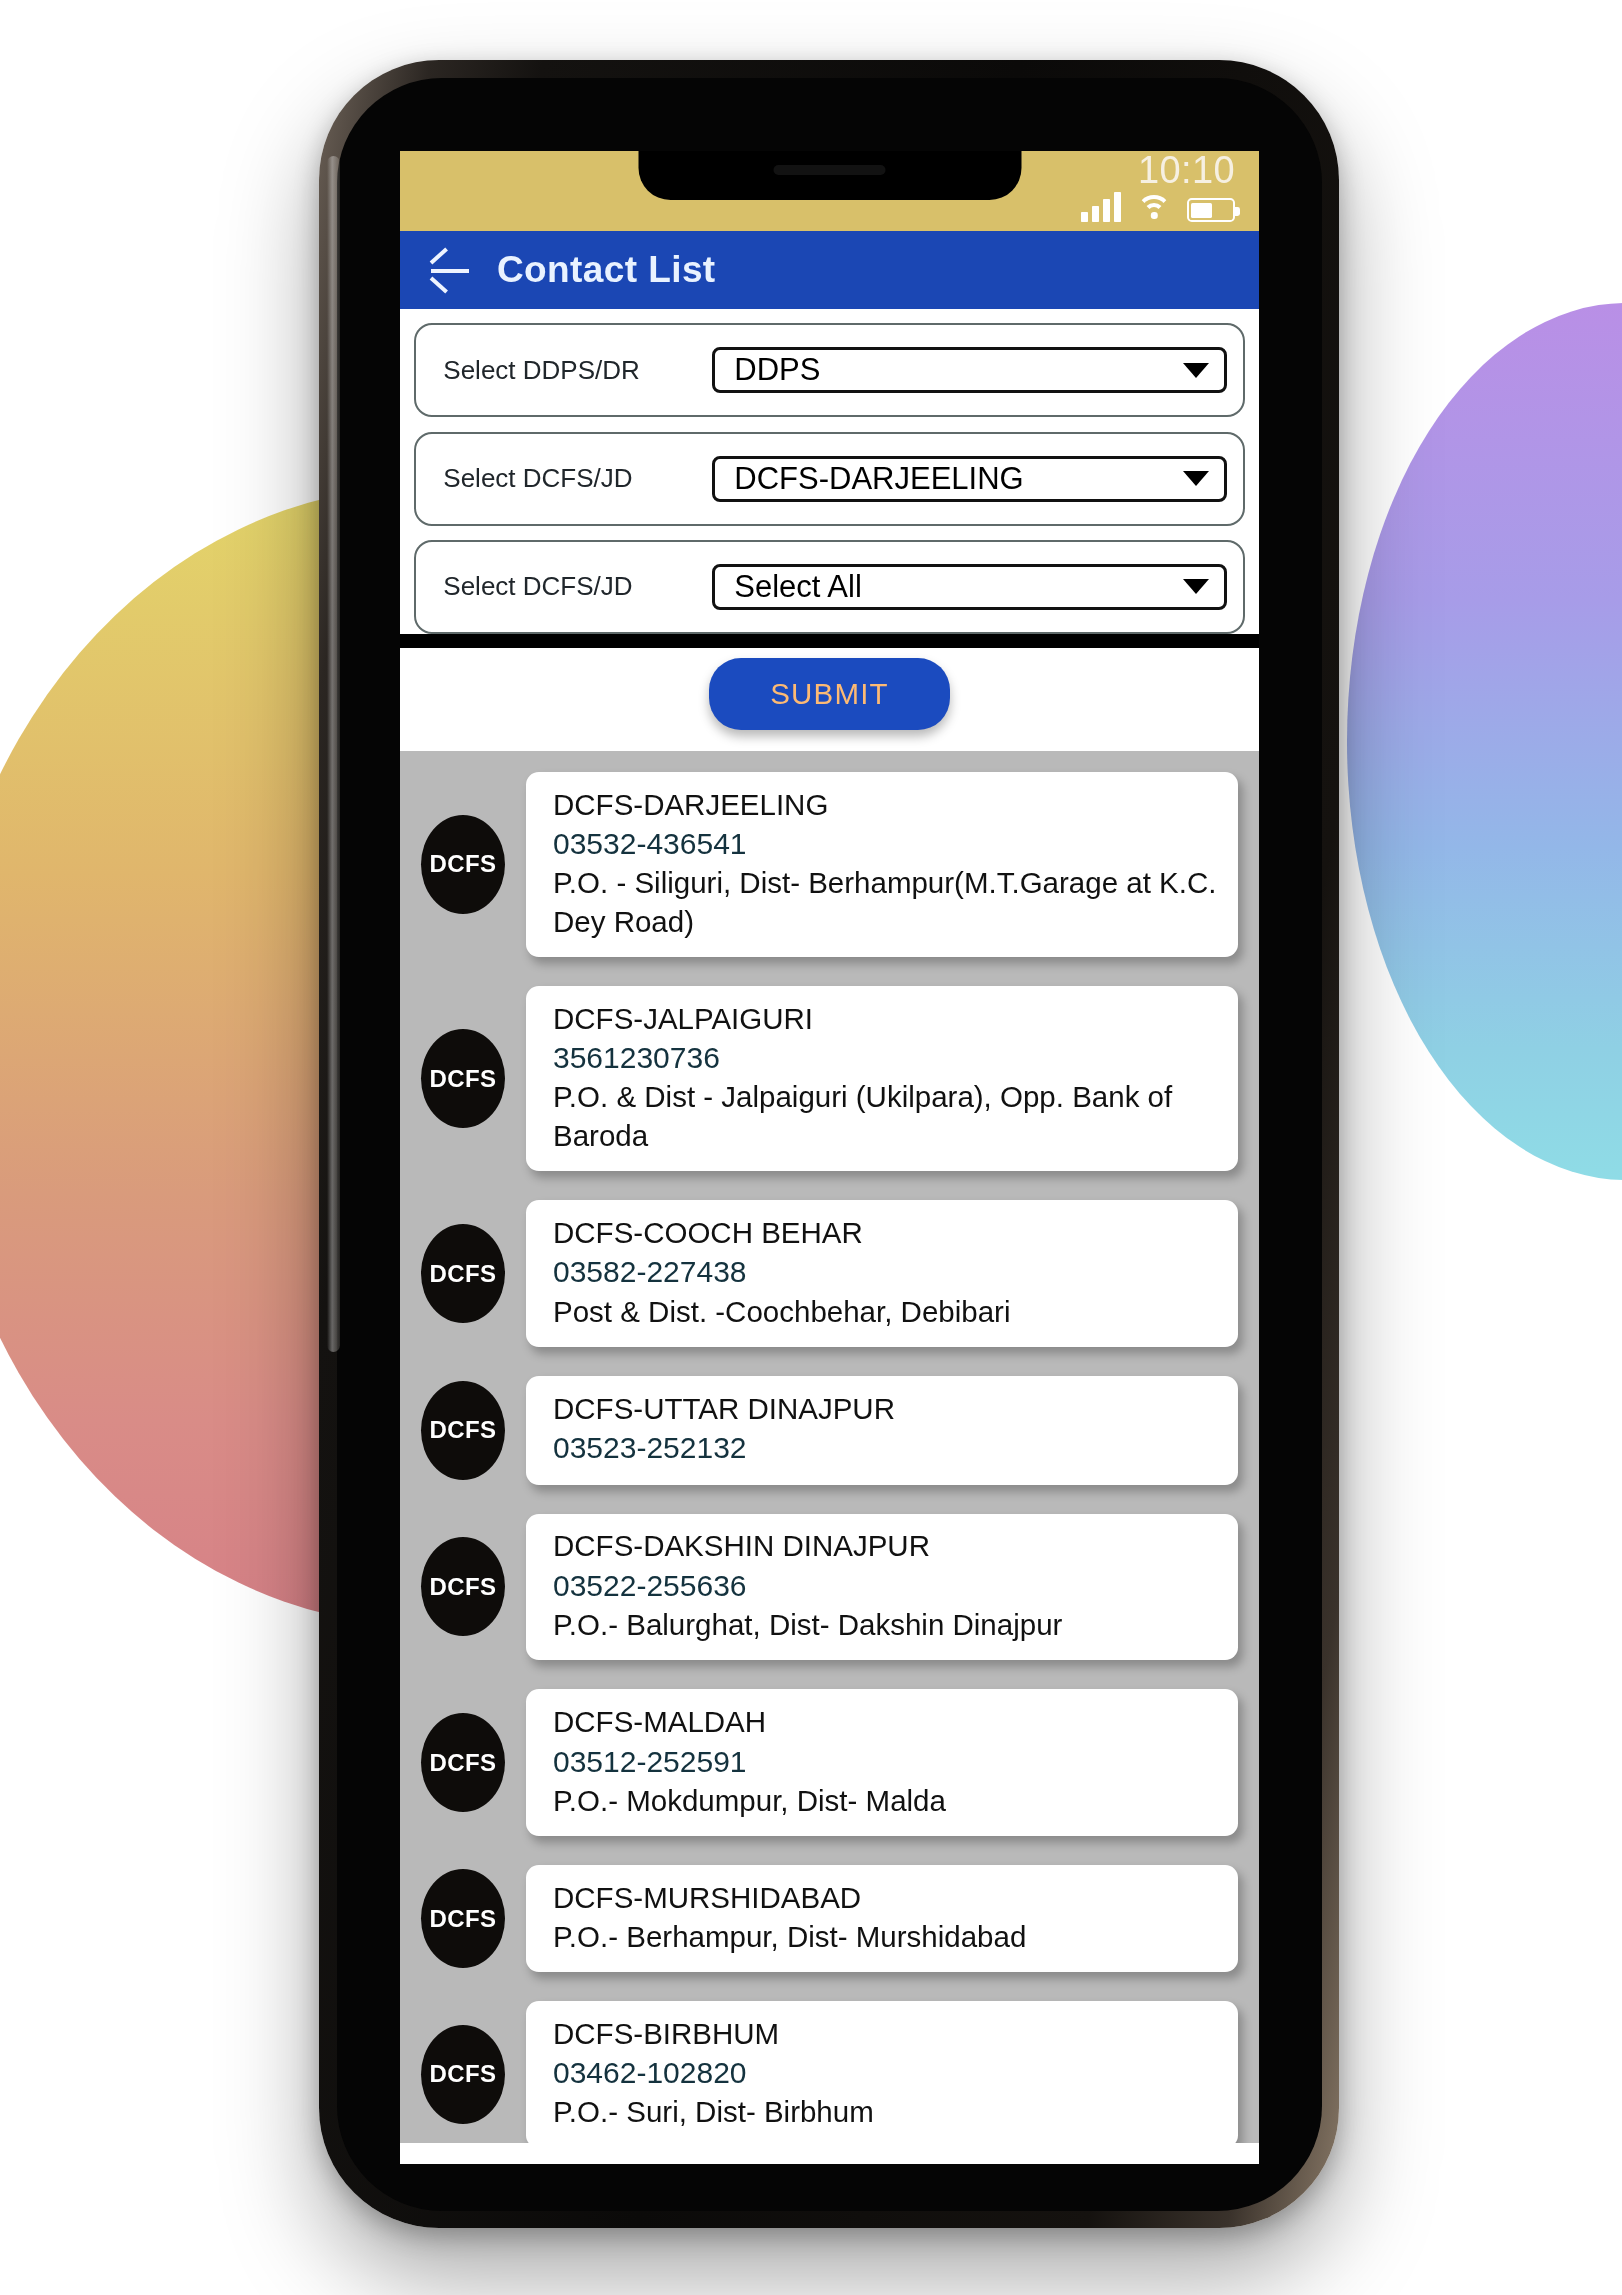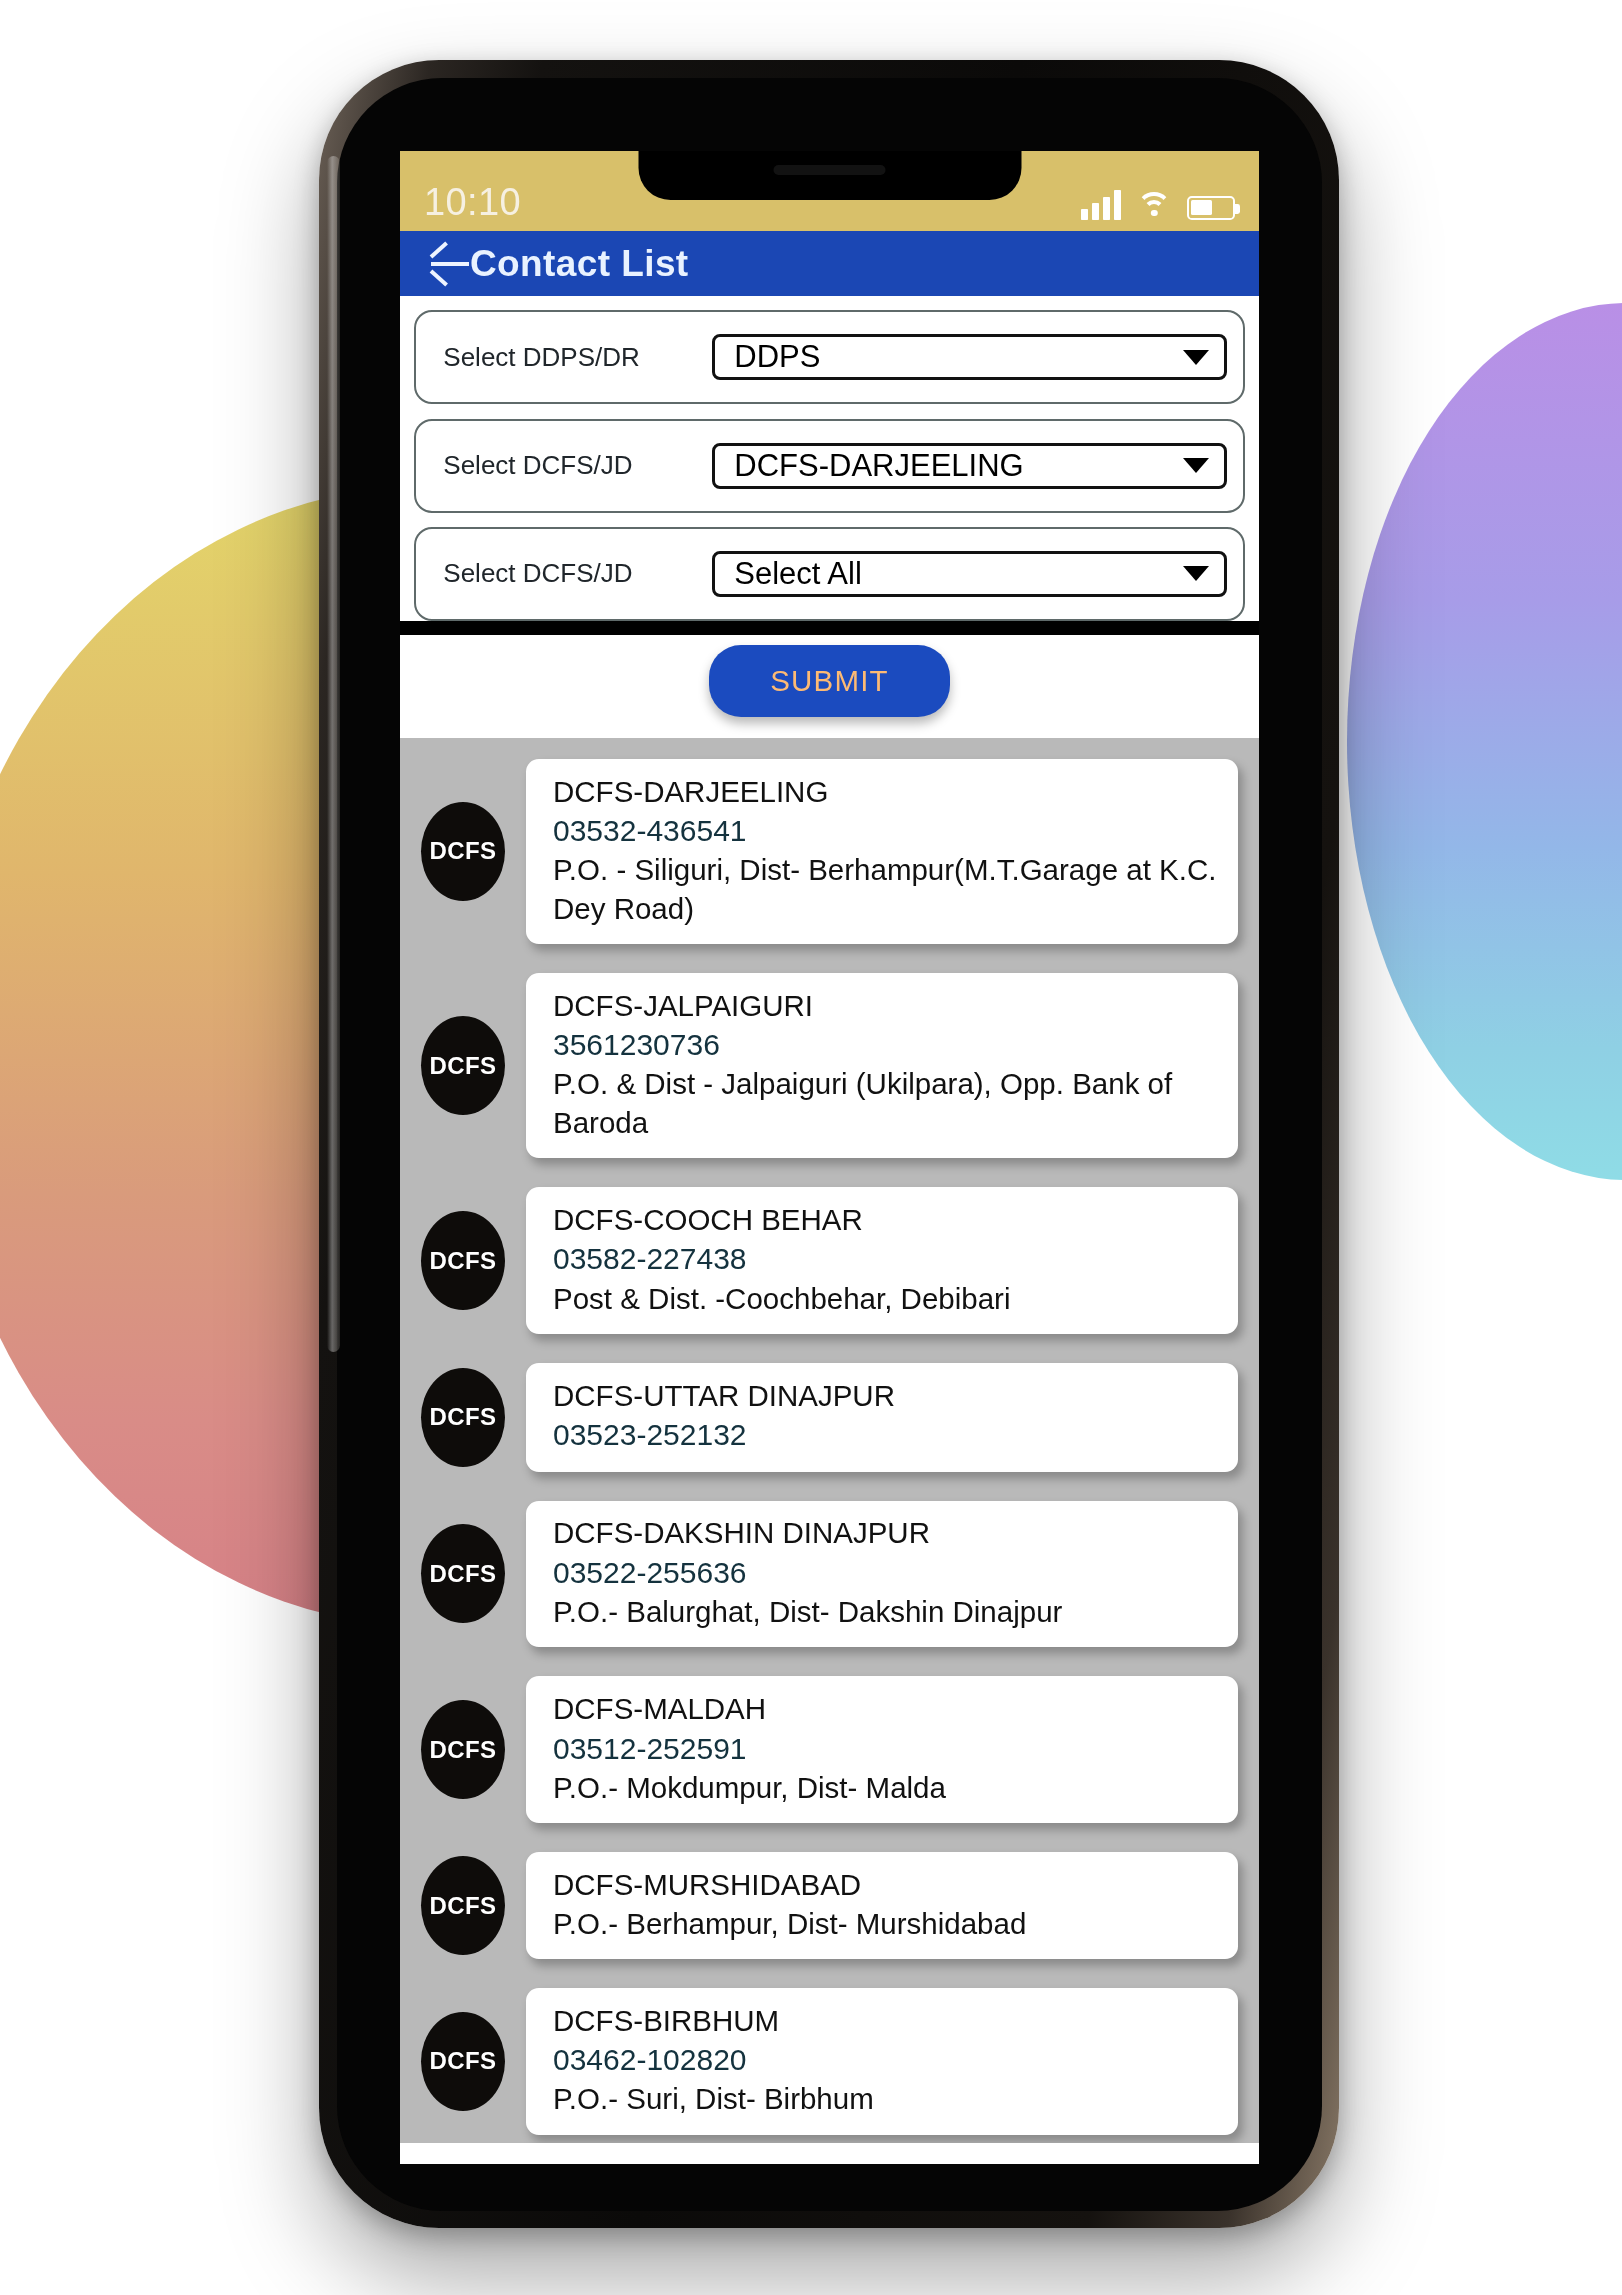--- a/index.html
+++ b/index.html
@@ -51,20 +51,21 @@
     background: #000;
     overflow: hidden;
   }
 
   
   .statusbar {
     position: relative; height: 80px;
     background: #d8c06a;
     display: flex; align-items: flex-end; justify-content: space-between;
     padding: 0 24px 6.4px 24px;
+    flex-direction: column;
   }
   .statusbar::after{
     content:""; position:absolute; left:0; right:0; top:0; height:80px;
     background:#000;
     -webkit-mask: radial-gradient(circle, #000 100%, transparent 0);
     display:none;
   }
   .notch {
     position: absolute; left: 50%; top: 0; transform: translateX(-50%);
     width: 383px; height: 49px; background: #000;
@@ -86,22 +87,22 @@
   .wifi b:nth-child(1){ width:35px; height:35px; top:1.6px; }
   .wifi b:nth-child(2){ width:21px; height:21px; top:9.6px; }
   .wifi b:nth-child(3){ width:6.4px; height:6.4px; top:19px; background:#fff; border:none; border-radius:50%; }
   .battery { width: 48px; height: 24px; border: 2.4px solid #fff; border-radius: 4.8px; position: relative; }
   .battery::after{ content:""; position:absolute; right:-7.2px; top:6.4px; width:4.8px; height:9.6px;
                    background:#fff; border-radius:0 2.4px 2.4px 0;}
   .battery i { position:absolute; left:2.4px; top:2.4px; bottom:2.4px; width:46%; background:#fff; border-radius:1.6px;}
 
   
   .appbar {
-    height: 65px; background: #1b47b4;
-    display: flex; align-items: center; padding: 0 29px;
+    height: 78px; background: #1b47b4;
+    display: flex; align-items: center; gap: 27px; padding: 0 29px;
   }
   .back-arrow { width: 41px; height: 35px; position: relative; cursor:pointer; }
   .back-arrow::before{ content:""; position:absolute; left:1.6px; top:16px; width:38px; height:4px; background:#eef4ff;}
   .back-arrow::after{ content:""; position:absolute; left:1.6px; top:8.8px; width:21px; height:4px; background:#eef4ff;
                       transform-origin: left center; transform: rotate(-42deg);}
   .back-arrow i{ position:absolute; left:1.6px; top:23px; width:21px; height:4px; background:#eef4ff;
                  transform-origin:left center; transform: rotate(42deg);}
   .appbar-title { color:#e9f2ff; font-size: 37px; font-weight: 600; letter-spacing:0.4px;}
 
   

